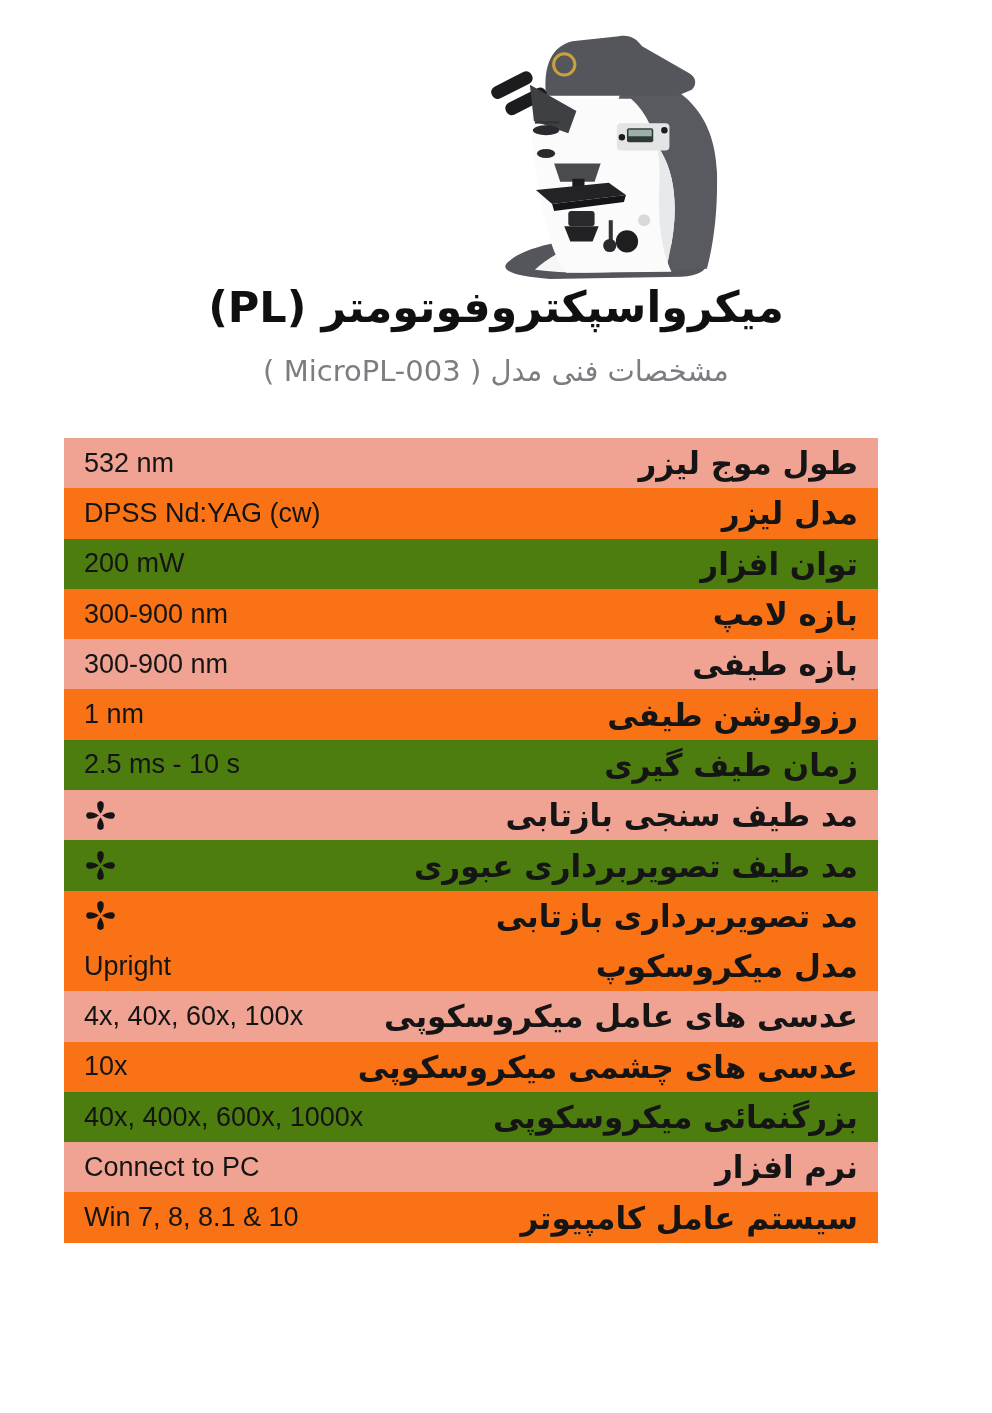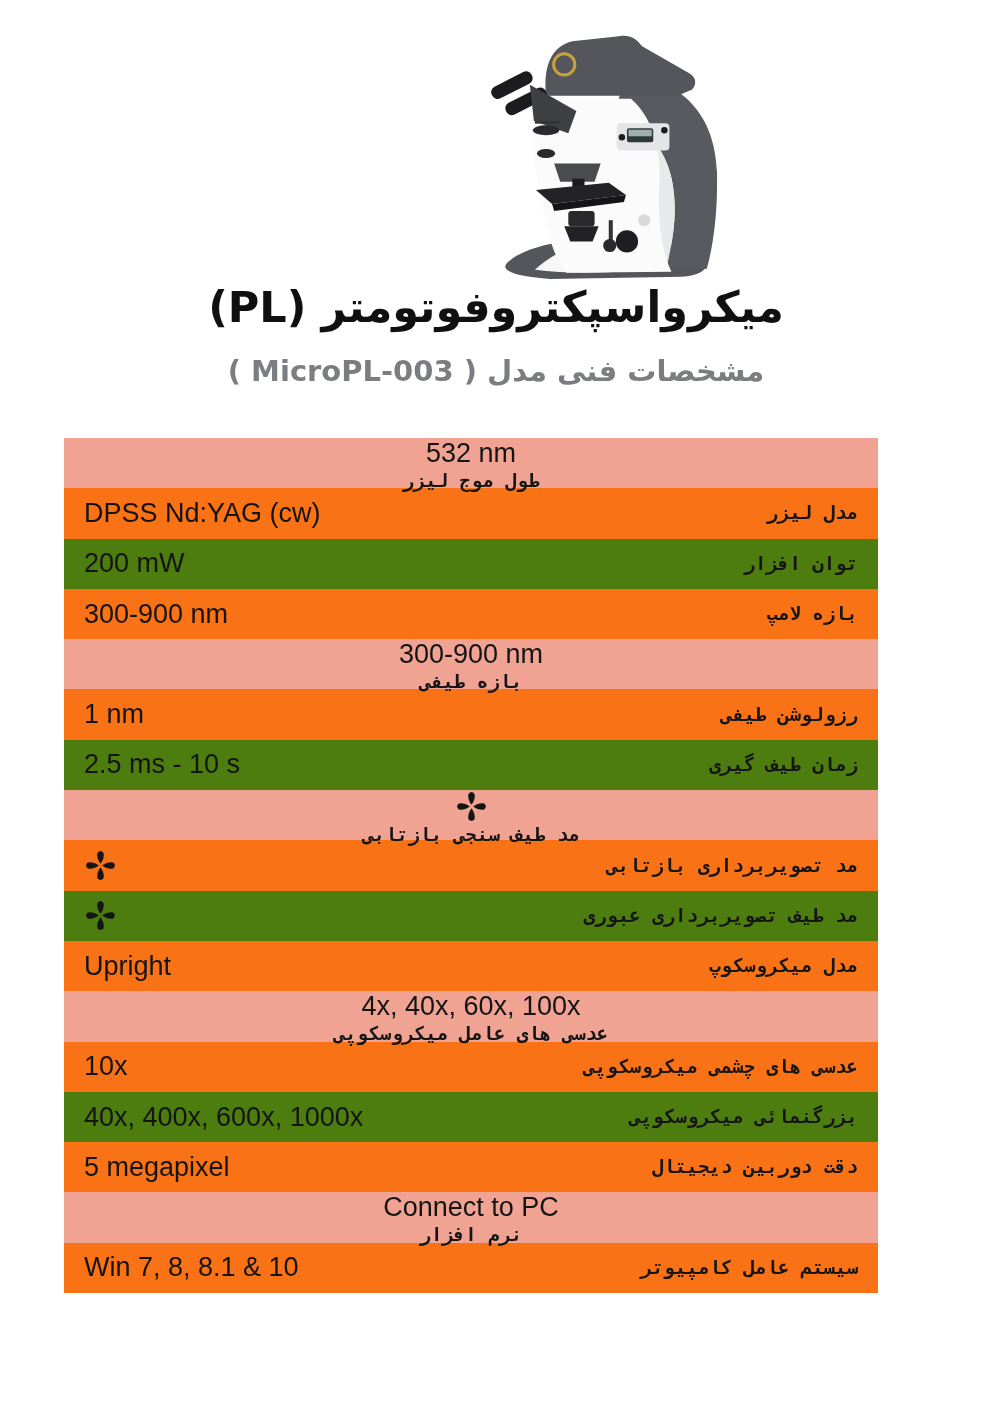--- a/index.html
+++ b/index.html
@@ -7,36 +7,36 @@
     position:relative;width:992px;height:1413px;background:#ffffff;
     overflow:hidden;font-family:"DejaVu Sans",sans-serif;margin:14px auto;
   }
   .micro-wrap{position:absolute;left:478px;top:8px;width:306px;height:268px;}
   .title{
     position:absolute;top:268px;left:0;width:992px;text-align:center;
     direction:rtl;font-size:43px;font-weight:700;color:#101010;letter-spacing:0;
   }
   .subtitle{
     position:absolute;top:340px;left:0;width:992px;text-align:center;
-    direction:rtl;font-size:29px;font-weight:700;color:#7B7D81;
+    direction:rtl;font-size:29px;font-weight:400;color:#7B7D81;
   }
   .spec-table{position:absolute;left:64px;top:424px;width:814px;}
   .row{
     height:50.3px;display:flex;flex-direction:row;justify-content:space-between;
     align-items:center;padding:0 20px;box-sizing:border-box;
   }
-  .bg-salmon{background:#F0A392;flex-direction:column;}
+  .bg-salmon{background:#F0A392;}
   .bg-gray{background:#4d7c0f;}
   .bg-white{background:#f97316;}
   .value{
     font-family:"Liberation Sans","DejaVu Sans",sans-serif;
     font-size:27px;color:#141414;white-space:nowrap;display:flex;align-items:center;
   }
   .label{
-    direction:rtl;font-size:19px;font-weight:700;color:#151515;white-space:nowrap;font-family:Liberation Mono, monospace;
+    direction:rtl;font-size:31px;font-weight:700;color:#151515;white-space:nowrap;
   }
   .petal-icon{width:33px;height:33px;display:inline-block;}
 </style>
 </head>
 <body>
 
 <div class="page">
 
   <div class="micro-wrap">
     <svg viewBox="0 0 300 265" width="306" height="268">
@@ -125,66 +125,62 @@
     <g fill="#151515">
       <path d="M20 18 Q14.5 10 16.5 4.5 Q20 0.5 23.5 4.5 Q25.5 10 20 18 Z"></path>
       <path d="M20 18 Q14.5 10 16.5 4.5 Q20 0.5 23.5 4.5 Q25.5 10 20 18 Z" transform="rotate(90 20 20)"></path>
       <path d="M20 18 Q14.5 10 16.5 4.5 Q20 0.5 23.5 4.5 Q25.5 10 20 18 Z" transform="rotate(180 20 20)"></path>
       <path d="M20 18 Q14.5 10 16.5 4.5 Q20 0.5 23.5 4.5 Q25.5 10 20 18 Z" transform="rotate(270 20 20)"></path>
     </g>
   </svg>
         </div>
       <div class="label" dir="rtl">مد  طیف سنجی بازتابی</div>
     </div>
+      <div class="row bg-gray">
+      <div class="value">
+          <svg class="petal-icon" viewBox="0 0 40 40" style="display: inline-block;">
+    <g fill="#151515">
+      <path d="M20 18 Q14.5 10 16.5 4.5 Q20 0.5 23.5 4.5 Q25.5 10 20 18 Z"></path>
+      <path d="M20 18 Q14.5 10 16.5 4.5 Q20 0.5 23.5 4.5 Q25.5 10 20 18 Z" transform="rotate(90 20 20)"></path>
+      <path d="M20 18 Q14.5 10 16.5 4.5 Q20 0.5 23.5 4.5 Q25.5 10 20 18 Z" transform="rotate(180 20 20)"></path>
+      <path d="M20 18 Q14.5 10 16.5 4.5 Q20 0.5 23.5 4.5 Q25.5 10 20 18 Z" transform="rotate(270 20 20)"></path>
+    </g>
+  </svg>
+        </div>
+      <div class="label" dir="rtl">مد  طیف تصویربرداری عبوری</div>
+    </div>
       <div class="row bg-white">
       <div class="value">
           <svg class="petal-icon" viewBox="0 0 40 40" style="display: inline-block;">
     <g fill="#151515">
       <path d="M20 18 Q14.5 10 16.5 4.5 Q20 0.5 23.5 4.5 Q25.5 10 20 18 Z"></path>
       <path d="M20 18 Q14.5 10 16.5 4.5 Q20 0.5 23.5 4.5 Q25.5 10 20 18 Z" transform="rotate(90 20 20)"></path>
       <path d="M20 18 Q14.5 10 16.5 4.5 Q20 0.5 23.5 4.5 Q25.5 10 20 18 Z" transform="rotate(180 20 20)"></path>
       <path d="M20 18 Q14.5 10 16.5 4.5 Q20 0.5 23.5 4.5 Q25.5 10 20 18 Z" transform="rotate(270 20 20)"></path>
     </g>
   </svg>
         </div>
       <div class="label" dir="rtl">مد  تصویربرداری بازتابی</div>
-    </div>
-      <div class="row bg-gray">
-      <div class="value">
-          <svg class="petal-icon" viewBox="0 0 40 40" style="display: inline-block;">
-    <g fill="#151515">
-      <path d="M20 18 Q14.5 10 16.5 4.5 Q20 0.5 23.5 4.5 Q25.5 10 20 18 Z"></path>
-      <path d="M20 18 Q14.5 10 16.5 4.5 Q20 0.5 23.5 4.5 Q25.5 10 20 18 Z" transform="rotate(90 20 20)"></path>
-      <path d="M20 18 Q14.5 10 16.5 4.5 Q20 0.5 23.5 4.5 Q25.5 10 20 18 Z" transform="rotate(180 20 20)"></path>
-      <path d="M20 18 Q14.5 10 16.5 4.5 Q20 0.5 23.5 4.5 Q25.5 10 20 18 Z" transform="rotate(270 20 20)"></path>
-    </g>
-  </svg>
-        </div>
-      <div class="label" dir="rtl">مد  طیف تصویربرداری عبوری</div>
     </div>
       <div class="row bg-white">
       <div class="value">Upright</div>
       <div class="label" dir="rtl">مدل میکروسکوپ</div>
     </div>
       <div class="row bg-salmon">
       <div class="value">4x, 40x, 60x, 100x</div>
       <div class="label" dir="rtl">عدسی های عامل میکروسکوپی</div>
     </div>
       <div class="row bg-white">
       <div class="value">10x</div>
       <div class="label" dir="rtl">عدسی های چشمی میکروسکوپی</div>
     </div>
       <div class="row bg-gray">
       <div class="value">40x, 400x, 600x, 1000x</div>
       <div class="label" dir="rtl">بزرگنمائی میکروسکوپی</div>
     </div>
-      <div class="row bg-white">
-      <div class="value">5 megapixel</div>
-      <div class="label" dir="rtl">دقت دوربین دیجیتال</div>
-    </div>
       <div class="row bg-salmon">
       <div class="value">Connect to PC</div>
       <div class="label" dir="rtl">نرم افزار</div>
     </div>
       <div class="row bg-white">
       <div class="value">Win 7, 8, 8.1 &amp; 10</div>
       <div class="label" dir="rtl">سیستم عامل کامپیوتر</div>
     </div>
     </div>
 

